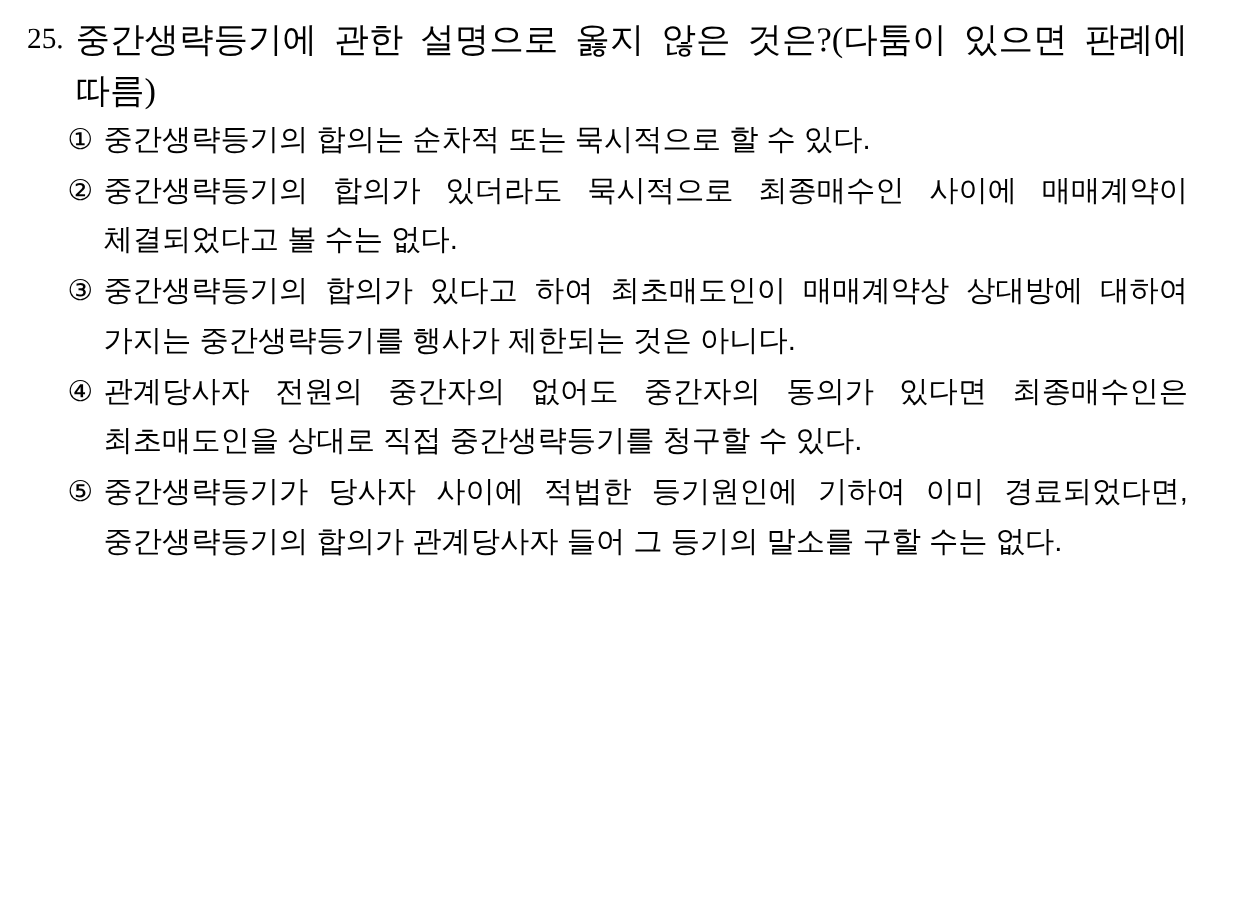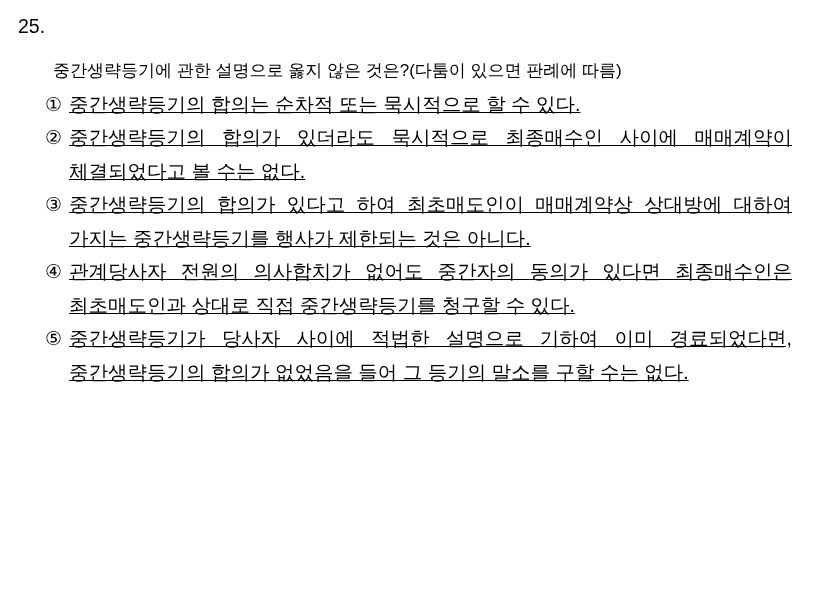--- a/index.html
+++ b/index.html
@@ -17,36 +17,36 @@
   .page {
     width: 826px;
     height: 598px;
     position: relative;
     box-sizing: border-box;
     padding: 10px 34px 0 18px;
   }
   .question {
     display: flex;
     align-items: flex-start;
+    font-family: Liberation Serif, serif;
   }
   .q-number {
     flex: 0 0 auto;
     font-size: 19.5px;
     line-height: 33.5px;
     padding-right: 8px;
     white-space: nowrap;
   }
   .q-text {
     flex: 1 1 auto;
-    font-size: 17px;
+    font-size: 23px;
     line-height: 33.5px;
     text-align: justify;
     text-align-last: left;
     word-break: keep-all;
-    margin-top: 44px;
   }
   .choices {
     margin-top: 0px;
     padding-left: 27px;
   }
   .choice {
     display: flex;
     align-items: flex-start;
     margin-bottom: 0px;
   }
@@ -57,21 +57,20 @@
     padding-right: 7px;
     white-space: nowrap;
   }
   .choice-text {
     flex: 1 1 auto;
     font-size: 19.5px;
     line-height: 33.5px;
     text-align: justify;
     text-align-last: left;
     word-break: keep-all;
-    text-decoration: underline;
   }
 </style>
 </head>
 <body>
 
 <div class="page">
 
   <div class="question">
     <div class="q-number">25.</div>
     <div class="q-text">중간생략등기에 관한 설명으로 옳지 않은 것은?(다툼이 있으면 판례에 따름)</div>
@@ -89,22 +88,22 @@
       <div class="choice-text">중간생략등기의 합의가 있더라도 묵시적으로 최종매수인 사이에 매매계약이 체결되었다고 볼 수는 없다.</div>
     </div>
 
     <div class="choice">
       <div class="choice-marker">③</div>
       <div class="choice-text">중간생략등기의 합의가 있다고 하여 최초매도인이 매매계약상 상대방에 대하여 가지는 중간생략등기를 행사가 제한되는 것은 아니다.</div>
     </div>
 
     <div class="choice">
       <div class="choice-marker">④</div>
-      <div class="choice-text">관계당사자 전원의 의사합치가 없어도 중간자의 동의가 있다면 최종매수인은 최초매도인과 상대로 직접 중간생략등기를 청구할 수 있다.</div>
+      <div class="choice-text">관계당사자 전원의 중간자의 없어도 중간자의 동의가 있다면 최종매수인은 최초매도인을 상대로 직접 중간생략등기를 청구할 수 있다.</div>
     </div>
 
     <div class="choice">
       <div class="choice-marker">⑤</div>
-      <div class="choice-text">중간생략등기가 당사자 사이에 적법한 설명으로 기하여 이미 경료되었다면, 중간생략등기의 합의가 없었음을 들어 그 등기의 말소를 구할 수는 없다.</div>
+      <div class="choice-text">중간생략등기가 당사자 사이에 적법한 등기원인에 기하여 이미 경료되었다면, 중간생략등기의 합의가 관계당사자 들어 그 등기의 말소를 구할 수는 없다.</div>
     </div>
 
   </div>
 </div>
 
 </body></html>

